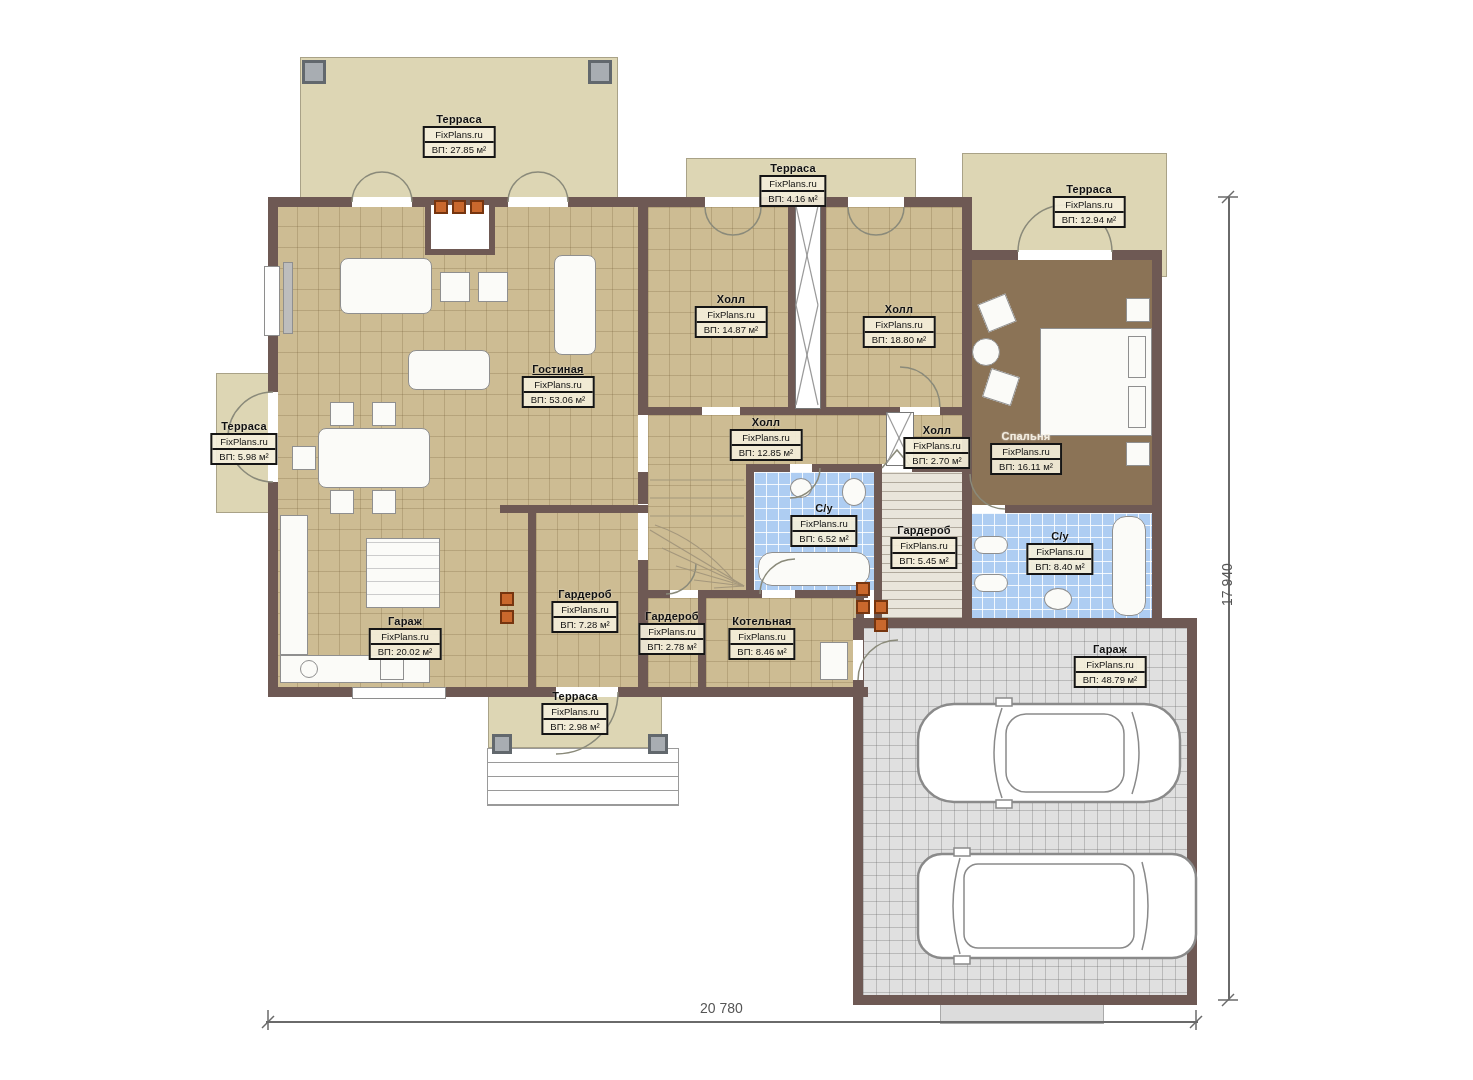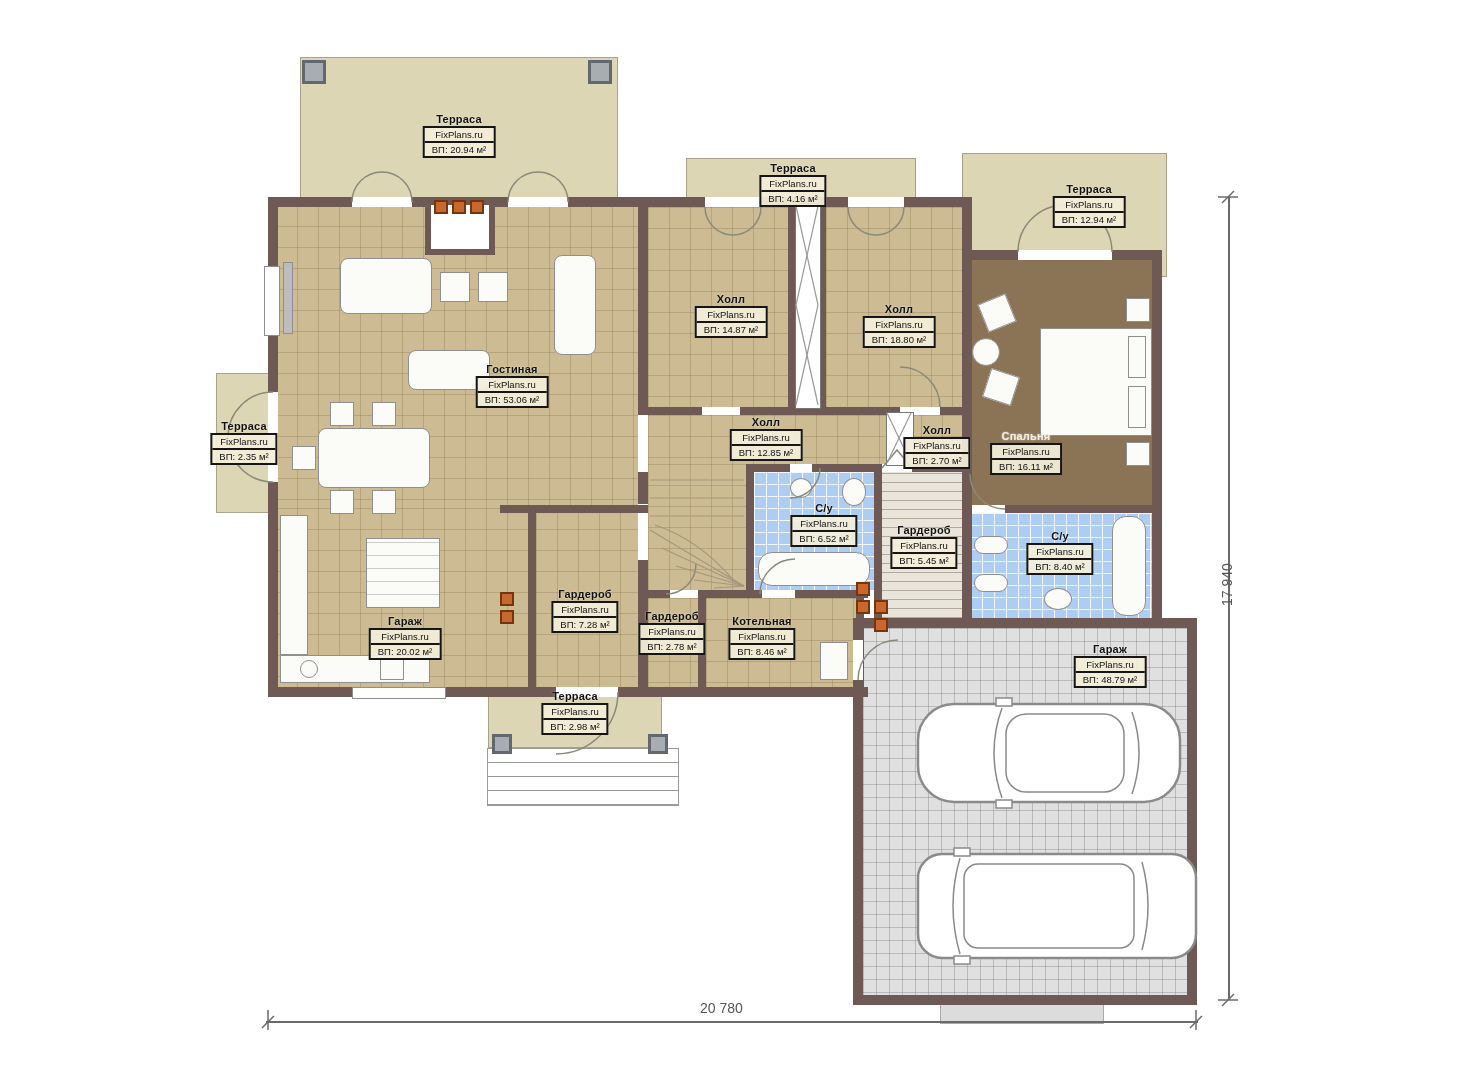--- a/index.html
+++ b/index.html
@@ -284,43 +284,43 @@
       <line x1="268" y1="1010" x2="268" y2="1030"></line>
         <line x1="1196" y1="1010" x2="1196" y2="1030"></line>
       <line x1="1218" y1="197" x2="1238" y2="197"></line>
         <line x1="1218" y1="1000" x2="1238" y2="1000"></line>
     </g>
   </svg>
 
   <div class="rlabel" style="left:459px;top:113px;">
     <div class="rname">Терраса</div>
     <div class="rbox"><div class="rrow">FixPlans.ru</div>
-      <div class="rrow">ВП: 20.94 м²</div></div>
+      <div class="rrow">ВП: 27.85 м²</div></div>
   </div>
   <div class="rlabel" style="left:793px;top:162px;">
     <div class="rname">Терраса</div>
     <div class="rbox"><div class="rrow">FixPlans.ru</div>
       <div class="rrow">ВП: 4.16 м²</div></div>
   </div>
   <div class="rlabel" style="left:1089px;top:183px;">
     <div class="rname">Терраса</div>
     <div class="rbox"><div class="rrow">FixPlans.ru</div>
       <div class="rrow">ВП: 12.94 м²</div></div>
   </div>
   <div class="rlabel" style="left:244px;top:420px;">
     <div class="rname">Терраса</div>
     <div class="rbox"><div class="rrow">FixPlans.ru</div>
-      <div class="rrow">ВП: 2.35 м²</div></div>
+      <div class="rrow">ВП: 5.98 м²</div></div>
   </div>
   <div class="rlabel" style="left:575px;top:690px;">
     <div class="rname">Терраса</div>
     <div class="rbox"><div class="rrow">FixPlans.ru</div>
       <div class="rrow">ВП: 2.98 м²</div></div>
   </div>
-  <div class="rlabel" style="left:512px;top:363px;">
+  <div class="rlabel" style="left:558px;top:363px;text-decoration:underline;">
     <div class="rname">Гостиная</div>
     <div class="rbox"><div class="rrow">FixPlans.ru</div>
       <div class="rrow">ВП: 53.06 м²</div></div>
   </div>
   <div class="rlabel" style="left:405px;top:615px;">
     <div class="rname">Гараж</div>
     <div class="rbox"><div class="rrow">FixPlans.ru</div>
       <div class="rrow">ВП: 20.02 м²</div></div>
   </div>
   <div class="rlabel" style="left:585px;top:588px;">

